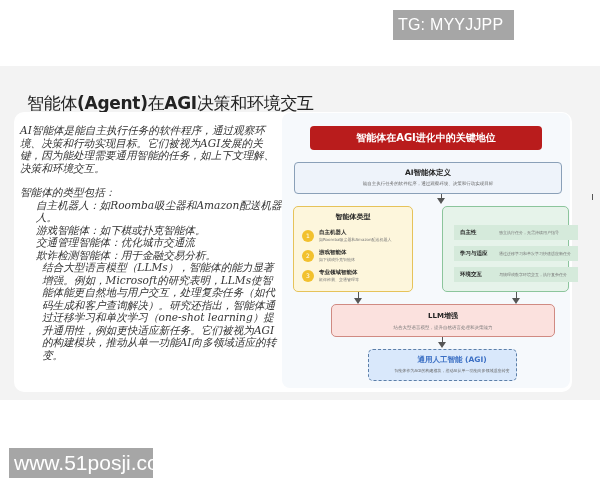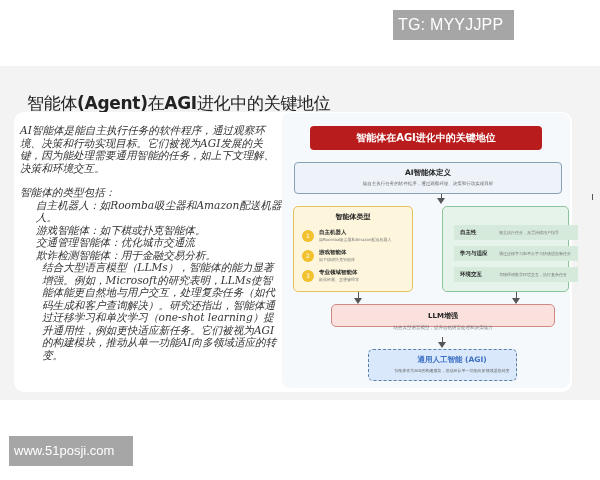--- a/index.html
+++ b/index.html
@@ -5,23 +5,23 @@
     * { box-sizing: border-box; margin: 0; padding: 0; }
     html, body { width: 600px; height: 480px; background: #ffffff; overflow: hidden; }
     body { position: relative; font-family: "DejaVu Sans", sans-serif; }
 
     .wm-tg {
       position: absolute; left: 393px; top: 10px; width: 121px; height: 30px;
       background: #a6a6a6; color: #fff; font-family: "Liberation Sans", sans-serif;
       font-size: 16px; line-height: 30px; padding-left: 5px; letter-spacing: 0.2px;
     }
     .wm-site {
-      position: absolute; left: 9px; top: 436px; width: 124px; height: 30px;
+      position: absolute; left: 9px; top: 448px; width: 144px; height: 30px;
       background: #a6a6a6; color: #fff; font-family: "Liberation Sans", sans-serif;
-      font-size: 13px; line-height: 30px; padding-left: 5px;
+      font-size: 21px; line-height: 30px; padding-left: 5px;
     }
 
     .slide {
       position: absolute; left: 0; top: 66px; width: 600px; height: 334px;
       background: #f3f3f3;
     }
     .slide-title {
       position: absolute; left: 27px; top: 92px; font-size: 17px; color: #222;
       font-family: "DejaVu Serif", serif; white-space: nowrap; letter-spacing: -0.3px;
     }
@@ -82,41 +82,41 @@
       background: #e6f3ea; border: 1px solid #8cc59c; border-radius: 5px;
     }
     .d-roles .h { font-size: 7px; font-weight: bold; text-align: center; color: #222; margin-top: 5px; }
     .r-row {
       position: absolute; left: 11px; width: 124px; height: 15px; background: #d5eadb;
     }
     .r-name { position: absolute; left: 6px; top: 4px; font-size: 5.5px; font-weight: bold; color: #222; white-space: nowrap; }
     .r-desc { position: absolute; left: 45px; top: 5px; font-size: 4px; color: #777; white-space: nowrap; }
 
     .d-llm {
-      position: absolute; left: 331px; top: 304px; width: 224px; height: 23px;
+      position: absolute; left: 331px; top: 304px; width: 224px; height: 33px;
       background: #fbe1de; border: 1px solid #d08a82; border-radius: 5px; text-align: center;
     }
     .d-llm .h { font-size: 7px; font-weight: bold; color: #222; margin-top: 6px; }
     .d-llm .s { font-size: 4.5px; color: #777; margin-top: 4px; }
 
     .d-agi {
       position: absolute; left: 368px; top: 349px; width: 149px; height: 32px;
       background: #d9e8fb; border: 1px dashed #5c7fa8; border-radius: 5px; text-align: center; padding-left: 19px;
     }
     .d-agi .h { font-size: 7.5px; font-weight: bold; color: #3b6fc4; margin-top: 5px; }
     .d-agi .s { font-size: 4px; color: #666; margin-top: 3px; white-space: nowrap; }
   </style>
 </head>
 <body>
 
 <div class="wm-tg">TG: MYYJJPP</div>
 
 <div class="slide"></div>
 
-<div class="slide-title"><span>智能体</span><b>(Agent)</b><span>在</span><b>AGI</b><span>进化中的关键地位</span></div>
+<div class="slide-title"><span>智能体</span><b>(Agent)</b><span>在</span><b>AGI</b><span>决策和环境交互</span></div>
 
 <div class="card"></div>
 
 <div class="text-col">
   <p>AI智能体是能自主执行任务的软件程序，通过观察环境、决策和行动实现目标。它们被视为AGI发展的关键，因为能处理需要通用智能的任务，如上下文理解、决策和环境交互。</p>
   <div class="gap"></div>
   <p>智能体的类型包括：</p>
   <p class="i1">自主机器人：如Roomba吸尘器和Amazon配送机器人。</p>
   <p class="i1h">游戏智能体：如下棋或扑克智能体。</p>
   <p class="i1h">交通管理智能体：优化城市交通流</p>

